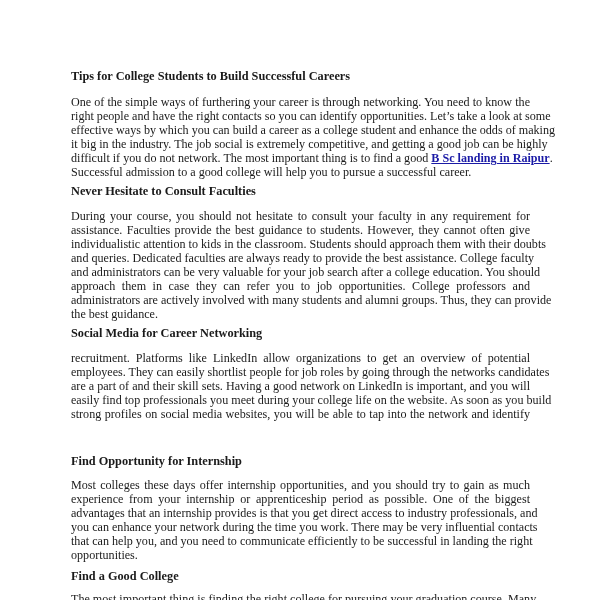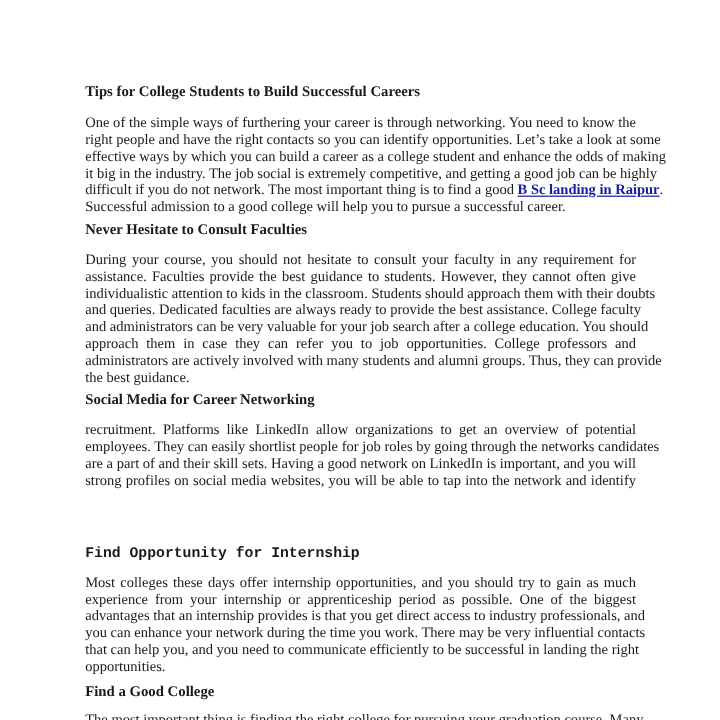--- a/index.html
+++ b/index.html
@@ -38,24 +38,25 @@
     <span class="line">approach them in case they can refer you to job opportunities. College professors and</span>
     <span class="line">administrators are actively involved with many students and alumni groups. Thus, they can provide</span>
     <span class="line last">the best guidance.</span>
   </div>
 
   <div class="h" style="top:326px;">Social Media for Career Networking</div>
   <div class="p" style="top:351px;">
     <span class="line">recruitment. Platforms like LinkedIn allow organizations to get an overview of potential</span>
     <span class="line">employees. They can easily shortlist people for job roles by going through the networks candidates</span>
     <span class="line">are a part of and their skill sets. Having a good network on LinkedIn is important, and you will</span>
+    <span class="line">easily find top professionals you meet during your college life on the website. As soon as you build</span>
     <span class="line">strong profiles on social media websites, you will be able to tap into the network and identify</span>
   </div>
 
-  <div class="h" style="top:454px;font-family:Liberation Mono, monospace;">Find Opportunity for Internship</div>
+  <div class="h" style="top:454px;">Find Opportunity for Internship</div>
   <div class="p" style="top:478px;">
     <span class="line">Most colleges these days offer internship opportunities, and you should try to gain as much</span>
     <span class="line">experience from your internship or apprenticeship period as possible. One of the biggest</span>
     <span class="line">advantages that an internship provides is that you get direct access to industry professionals, and</span>
     <span class="line">you can enhance your network during the time you work. There may be very influential contacts</span>
     <span class="line">that can help you, and you need to communicate efficiently to be successful in landing the right</span>
     <span class="line last">opportunities.</span>
   </div>
 
   <div class="h" style="top:569px;">Find a Good College</div>

